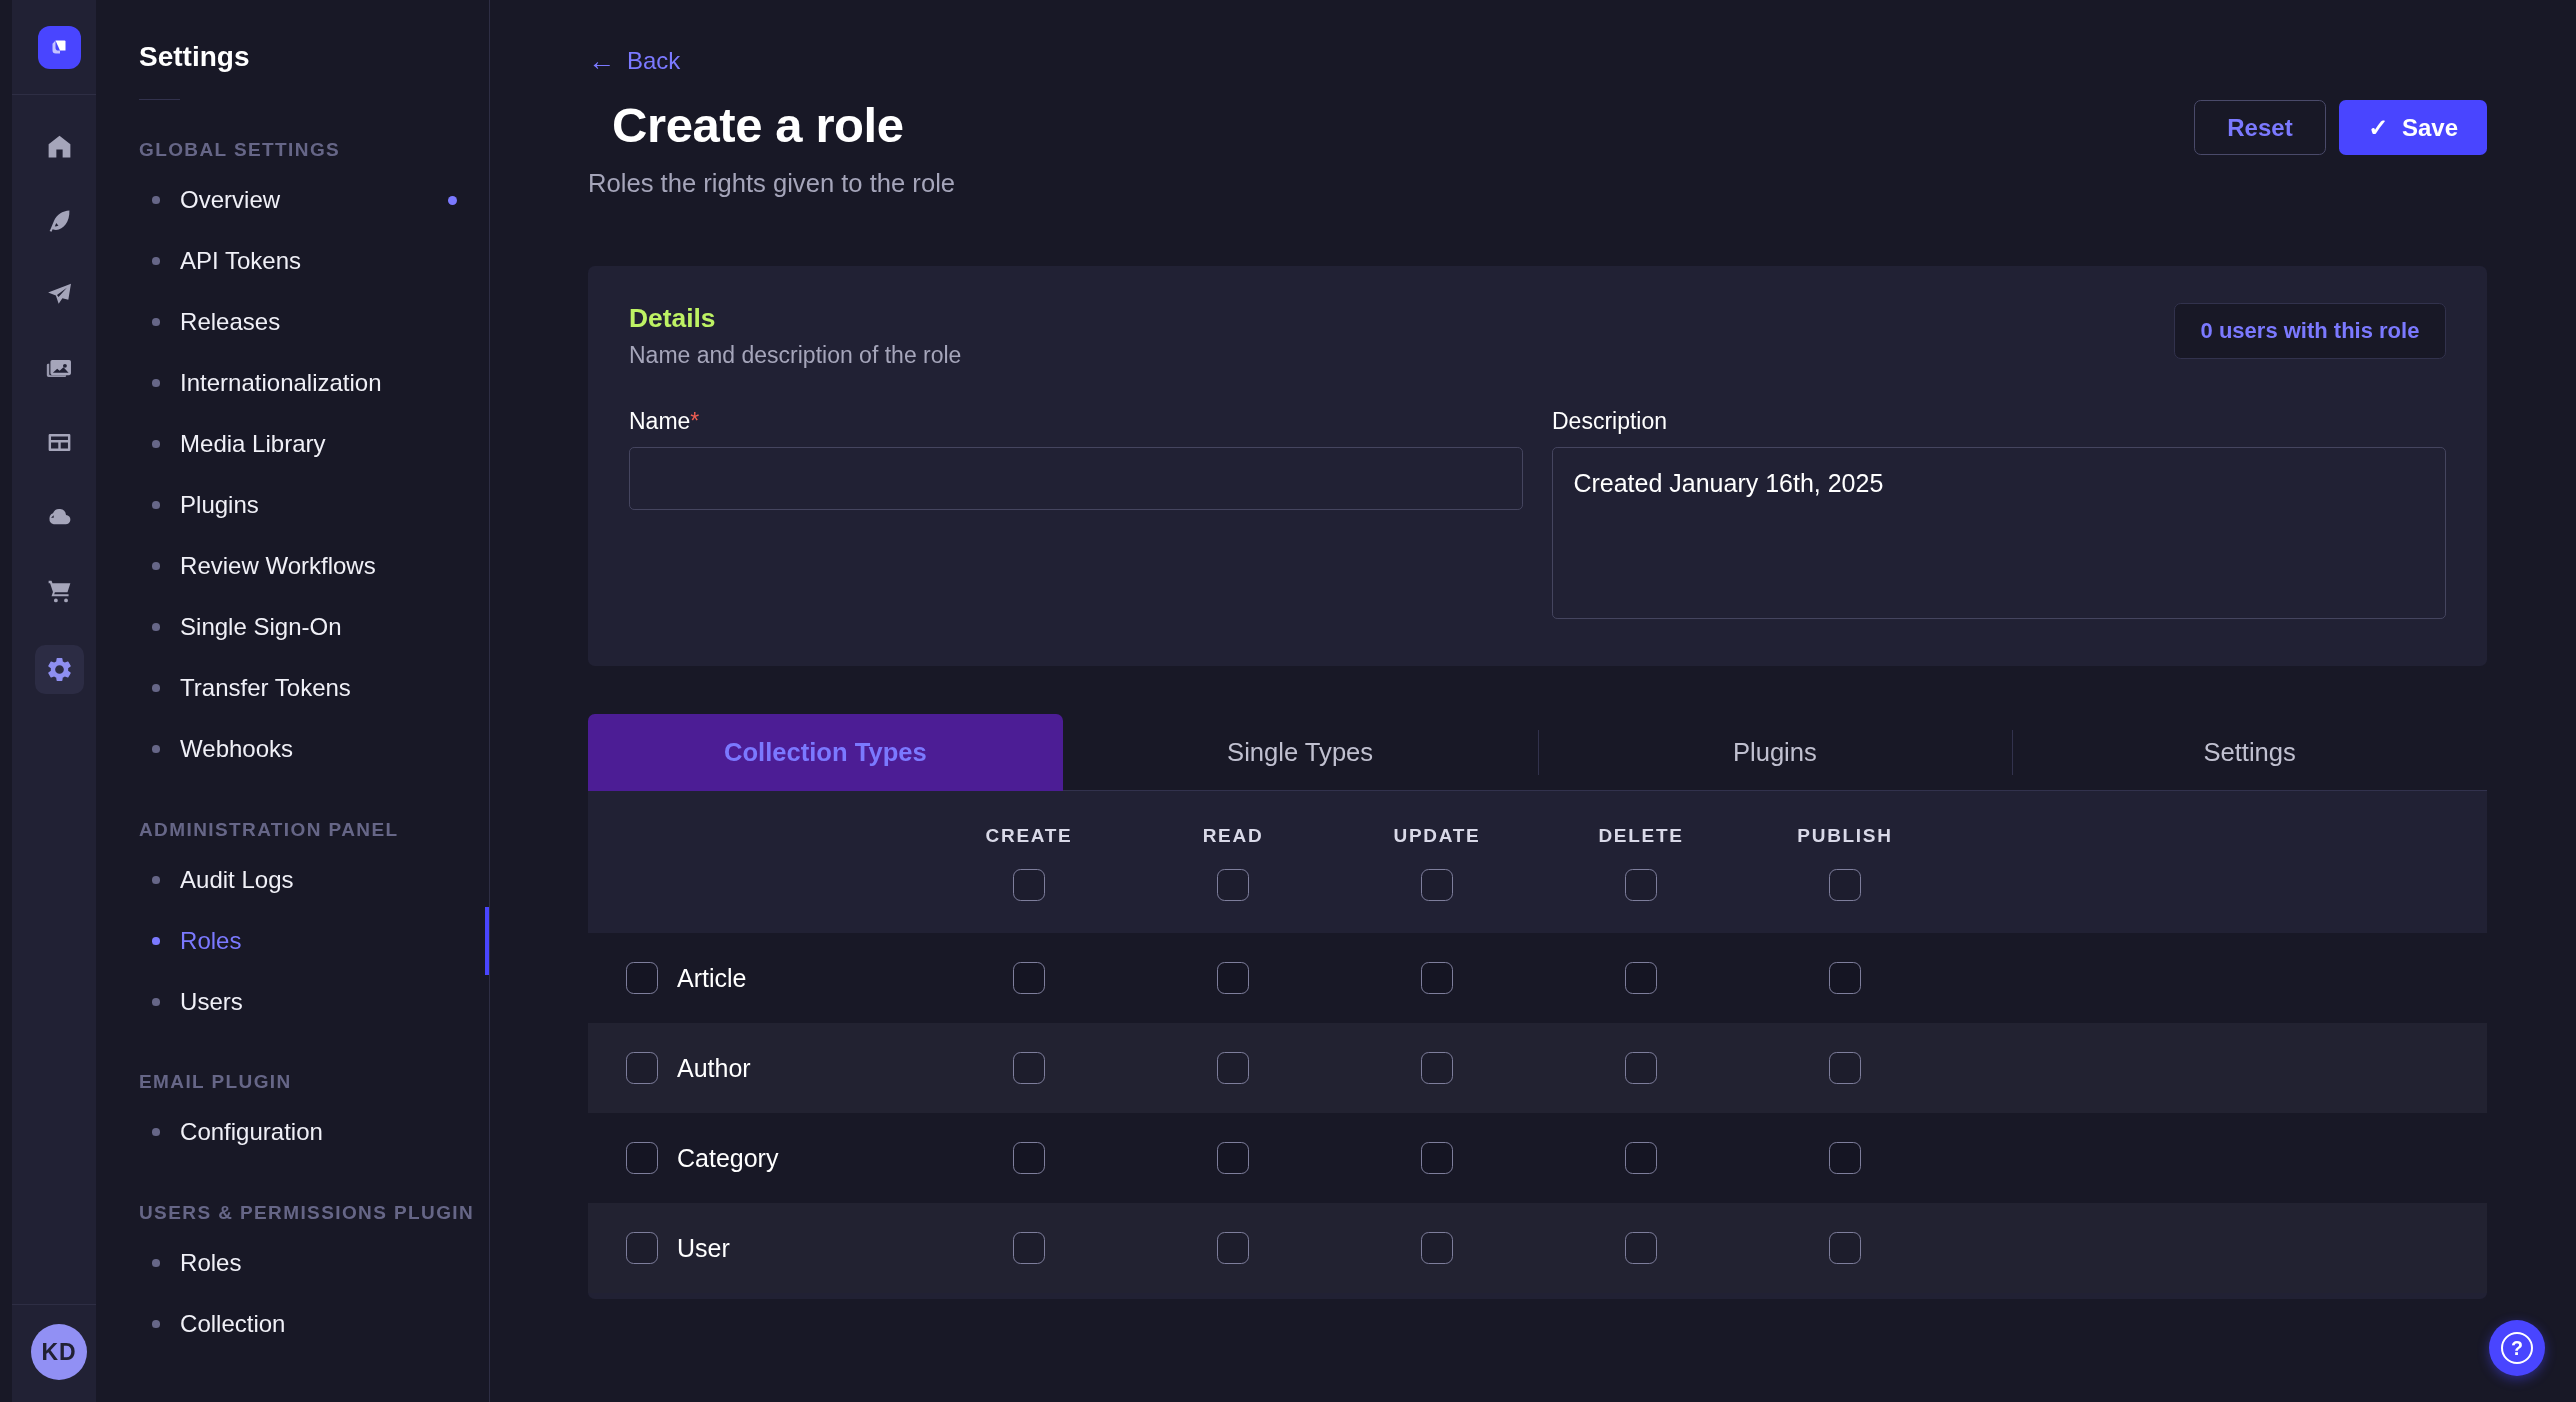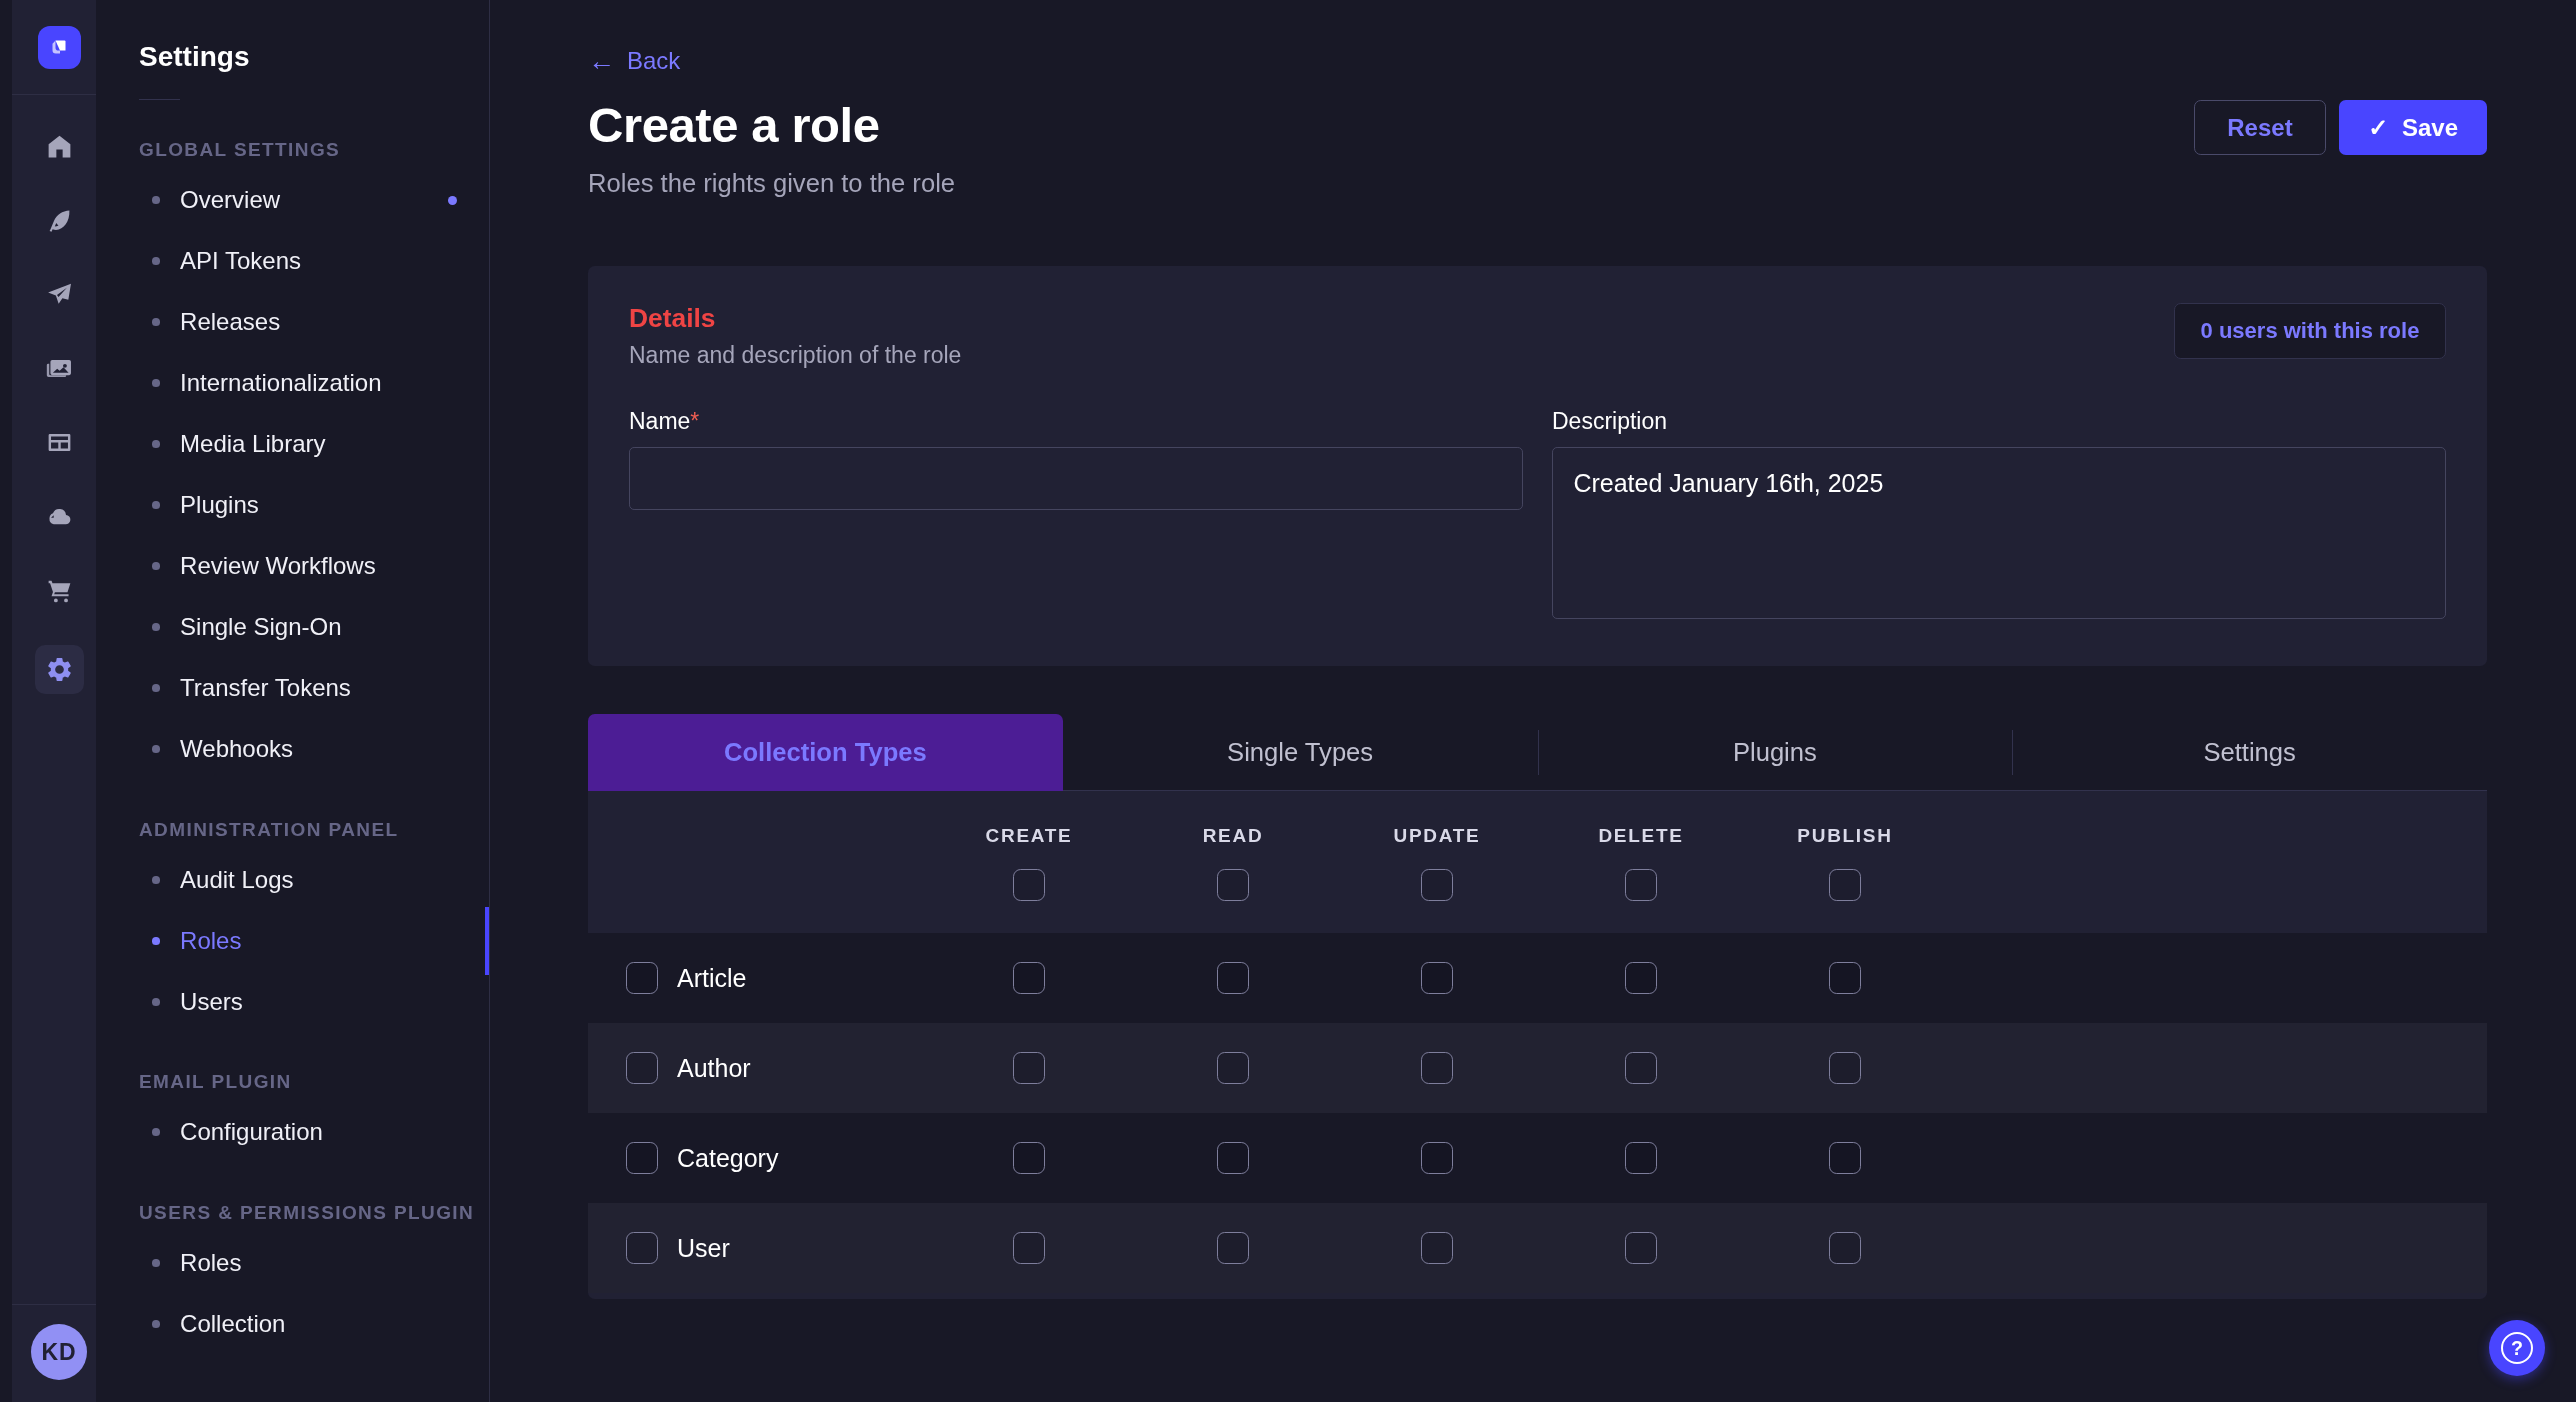--- a/index.html
+++ b/index.html
@@ -51,35 +51,35 @@
 
   
   .main { position:absolute; left:492px; top:0; right:0; height:1402px; background:#181826; }
   .content { padding:47px 89px 0 96px; }
 
   .back-row { display:flex; align-items:center; gap:12px; cursor:pointer; width:max-content; }
   .back-arrow { color:#7b79ff; font-size:27px; line-height:1; }
   .back-label { color:#7b79ff; font-size:24px; }
 
   .header-row { display:flex; align-items:flex-start; justify-content:space-between; margin-top:22px; }
-  .page-title { font-size:49px; font-weight:bold; color:#fff; letter-spacing:-0.4px; }
+  .page-title { font-size:49px; font-weight:bold; color:#fff; letter-spacing:-0.4px;margin-left:24px; }
   .page-subtitle { font-size:25.6px; color:#a5a5ba; margin-top:13.6px; }
   .header-actions { display:flex; gap:13.6px; margin-top:3.4px; }
   .btn-reset { height:55px; padding:0 32px; background:transparent; border:0.9px solid #4a4a6a;
     border-radius:6.8px; color:#7b79ff; font-size:24px; font-weight:bold;
     font-family:inherit; cursor:pointer; }
   .btn-save { height:55px; padding:0 29px; background:#4945ff; border:none; border-radius:6.8px;
     color:#fff; font-size:24px; font-weight:bold; font-family:inherit; cursor:pointer;
     display:flex; align-items:center; gap:13.6px; }
   .btn-save .check { font-size:24px; font-weight:bold; }
 
   
   .card { margin-top:68px; background:#212134; border-radius:6.8px; padding:37px 41px 44px; }
   .card-head { display:flex; justify-content:space-between; align-items:flex-start; }
-  .card-title { font-size:26.4px; font-weight:bold; color:#ef4444; }
+  .card-title { font-size:26.4px; font-weight:bold; color:#bef264; }
   .card-sub { font-size:23px; color:#a5a5ba; margin-top:8.5px; }
   .btn-users { padding:0 25.6px; height:56px; background:#181826; border:0.9px solid #32324d;
     border-radius:6.8px; color:#7b79ff; font-size:22px; font-weight:bold;
     font-family:inherit; cursor:pointer; }
   .fields { display:grid; grid-template-columns:1fr 1fr; gap:29px; margin-top:39px; }
   .field-label { font-size:23px; font-weight:normal; color:#fff; }
   .req { color:#ee5e52; }
   .text-input { margin-top:12px; width:100%; height:63px; background:transparent;
     border:0.9px solid #45455f; border-radius:5.1px; color:#fff; font-size:25px;
     font-family:inherit; padding:0 20.4px; outline:none; }

